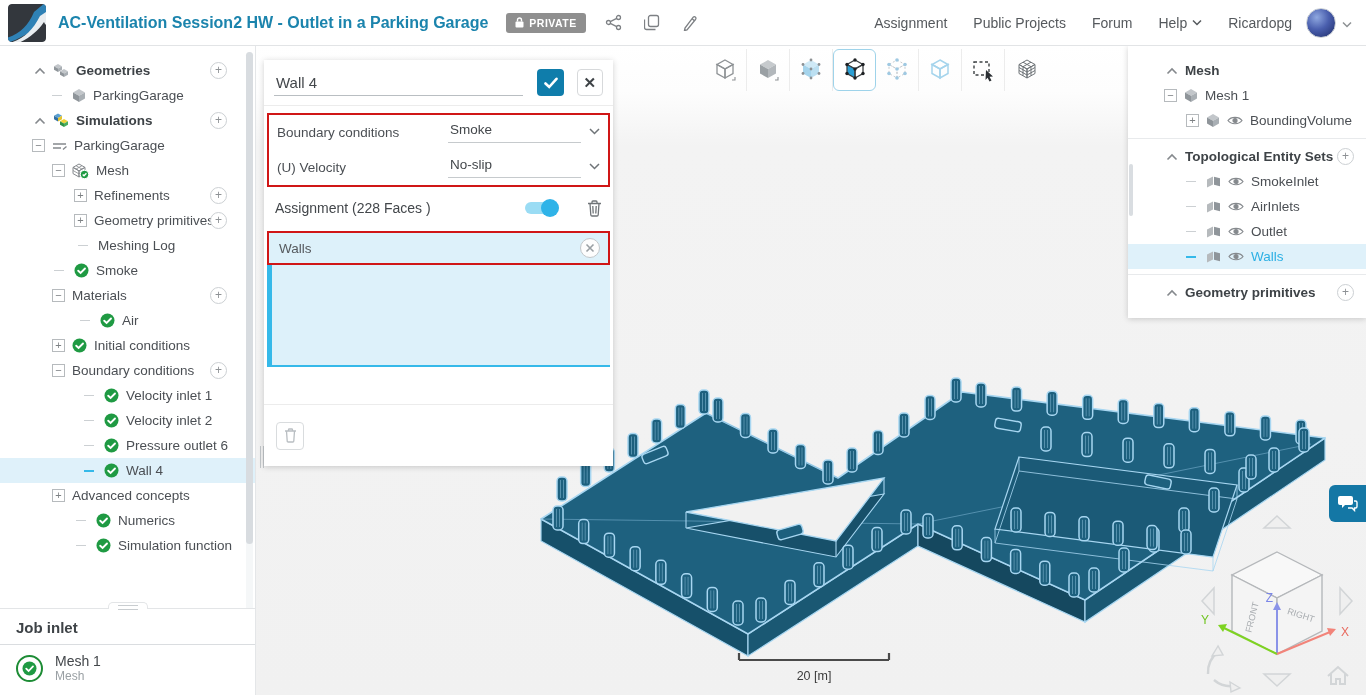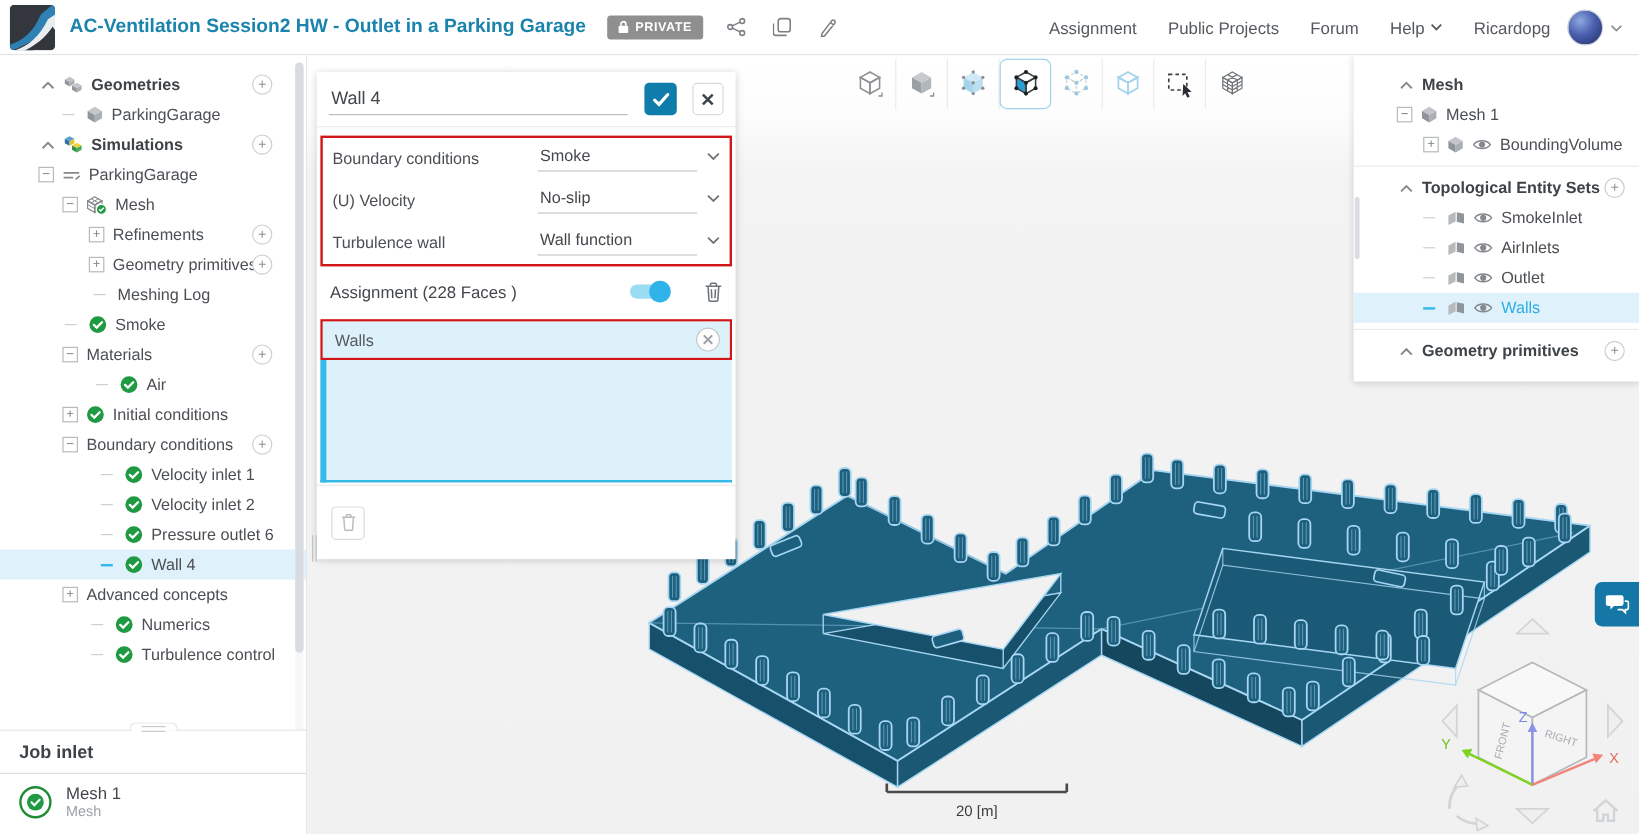--- a/index.html
+++ b/index.html
@@ -361,21 +361,21 @@
           </div>
           <div class="row">
             <span style="width: 52px; flex: 0 0 auto;"></span>
             <span class="conn"></span>
             <span class="ticon">
               <svg width="15" height="15" viewBox="0 0 15 15">
                 <circle cx="7.5" cy="7.5" r="7" fill="#1f9a43"></circle>
                 <path d="M4.2 7.7 6.6 10 11 5.5" fill="none" stroke="#fff" stroke-width="1.9" stroke-linecap="round"></path>
               </svg>
             </span>
-            <span class="lbl">Turbulence control</span>
+            <span class="lbl">Simulation function</span>
           </div>
         </div>
       <div id="sb-scroll">
           <div id="sb-thumb"></div>
         </div>
       <div id="job">
         <div id="job-handle"></div>
         <h3>Job inlet</h3>
         <div class="job-item">
           <span class="job-ring">
@@ -706,29 +706,20 @@
             </div>
             <div class="f-row">
               <span class="f-lbl">(U) Velocity</span>
               <span class="f-val">
                 <span class="v">No-slip</span>
                 <span><svg width="11" height="7" viewBox="0 0 11 7" fill="none" stroke="#6f7478" stroke-width="1.5">
                     <path d="M1 1 5.5 5.5 10 1"></path>
                   </svg></span>
               </span>
             </div>
-            <div class="f-row">
-              <span class="f-lbl">Turbulence wall</span>
-              <span class="f-val">
-                <span class="v">Wall function</span>
-                <span><svg width="11" height="7" viewBox="0 0 11 7" fill="none" stroke="#6f7478" stroke-width="1.5">
-                    <path d="M1 1 5.5 5.5 10 1"></path>
-                  </svg></span>
-              </span>
-            </div>
           </div>
         <div class="pp-assign">
           <span class="a-lbl">Assignment (228 Faces )</span>
           <span class="toggle">
               <span class="knob"></span>
             </span>
           <span class="trash16">
             <svg width="15" height="17" viewBox="0 0 15 17" fill="none" stroke="#6f7478" stroke-width="1.3">
                 <path d="M1 3.5 h13 M5 3.5 V2 a1 1 0 0 1 1 -1 h3 a1 1 0 0 1 1 1 v1.5 M3 3.5 L3.8 15 a1.2 1.2 0 0 0 1.2 1 h5 a1.2 1.2 0 0 0 1.2 -1 L12 3.5 M5.8 6 6.2 13.5 M9.2 6 8.8 13.5"></path>
               </svg>

